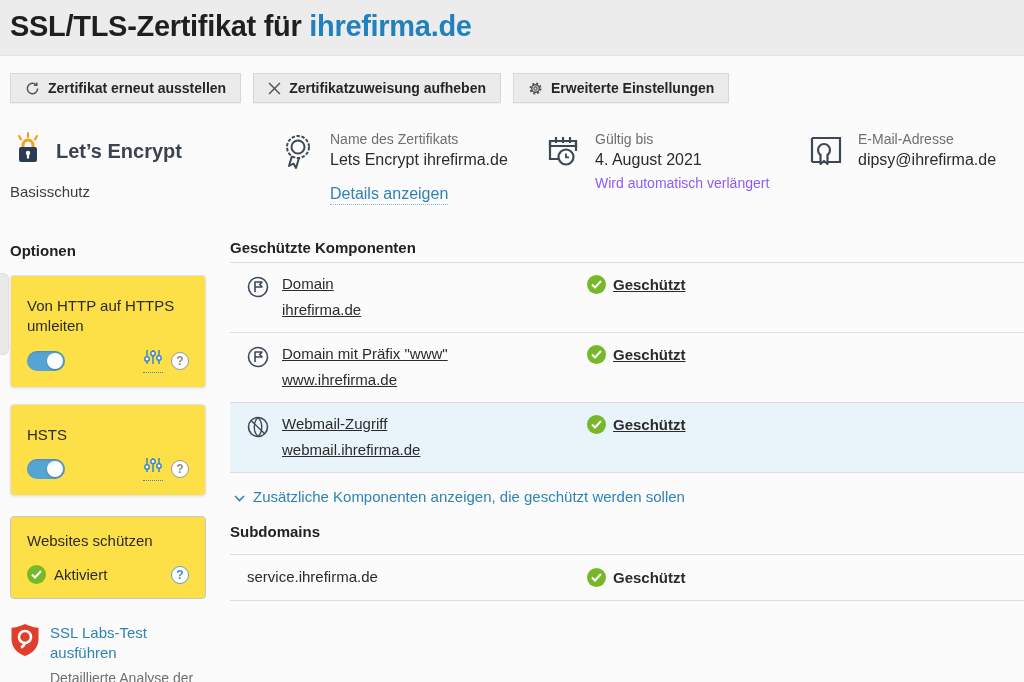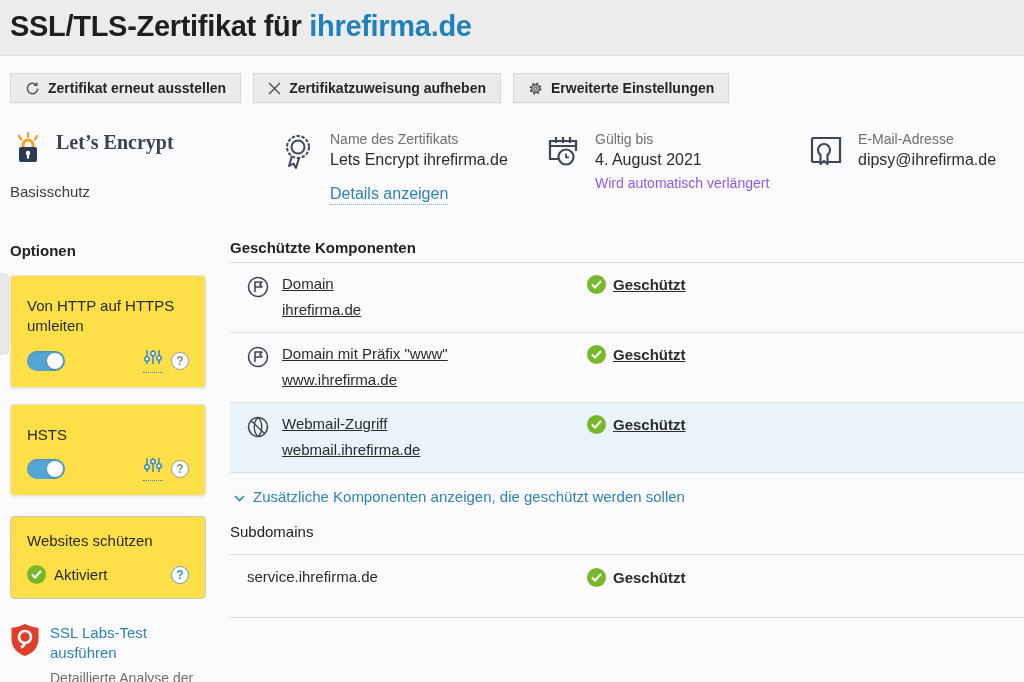--- a/index.html
+++ b/index.html
@@ -30,21 +30,21 @@
     font-size:14px; font-weight:700; color:#262626;
     cursor:pointer;
     box-shadow:0 1px 1px rgba(0,0,0,0.04);
   }
   .btn svg { display:block; }
   
   .content { display:flex; margin-top:28px; }
   .sidebar { width:196px; margin-left:10px; flex-shrink:0; }
   .main { flex:1; margin-left:24px; min-width:0; }
   
-  .provider-row { display:flex; gap:10px; margin-bottom:12px;font-family:Liberation Serif, serif; }
+  .provider-row { display:flex; align-items:center; gap:10px; margin-bottom:12px; }
   .provider-name { font-size:20px; font-weight:700; color:#3a4350; }
   .plan { font-size:15px; color:#3c3c3c; margin-bottom:42px; }
   .options-heading { font-size:15px; font-weight:700; color:#222; margin-bottom:16px; }
   .card {
     background:#fde047;
     border:1px solid #e4e4e4;
     border-radius:4px;
     box-shadow:0 1px 3px rgba(0,0,0,0.08);
     padding:16px 16px 14px 16px;
     margin-bottom:16px;
@@ -117,24 +117,24 @@
   .comp-icon { flex-shrink:0; margin-top:1px; }
   .comp-title { font-size:15px; color:#2b2b2b; }
   .comp-domain { font-size:15px; color:#2b2b2b; margin-top:9px; }
   .status-cell { display:flex; align-items:flex-start; gap:7px; }
   .status-text { font-size:15px; font-weight:700; color:#2b2b2b; line-height:19px; }
   .more-link-row {
     display:flex; align-items:center; gap:8px;
     padding:15px 0 12px 4px;
     font-size:15px;
   }
-  .subdomains-heading { font-size:15px; font-weight:400; color:#222; padding:6px 0 14px 0; }
+  .subdomains-heading { font-size:15px; font-weight:700; color:#222; padding:6px 0 14px 0; }
   .sub-row {
     display:grid; grid-template-columns:340px 1fr;
-    padding:13px 0 30px 17px;
+    padding:13px 0 13px 17px;
     border-top:1px solid #dcdcdc;
     border-bottom:1px solid #dcdcdc;
     font-size:15px;
   }
   
   .drawer-handle {
     position:absolute; left:0; top:273px;
     width:9px; height:82px;
     background:#e9e9e9;
     border:1px solid #dedede; border-left:none;

